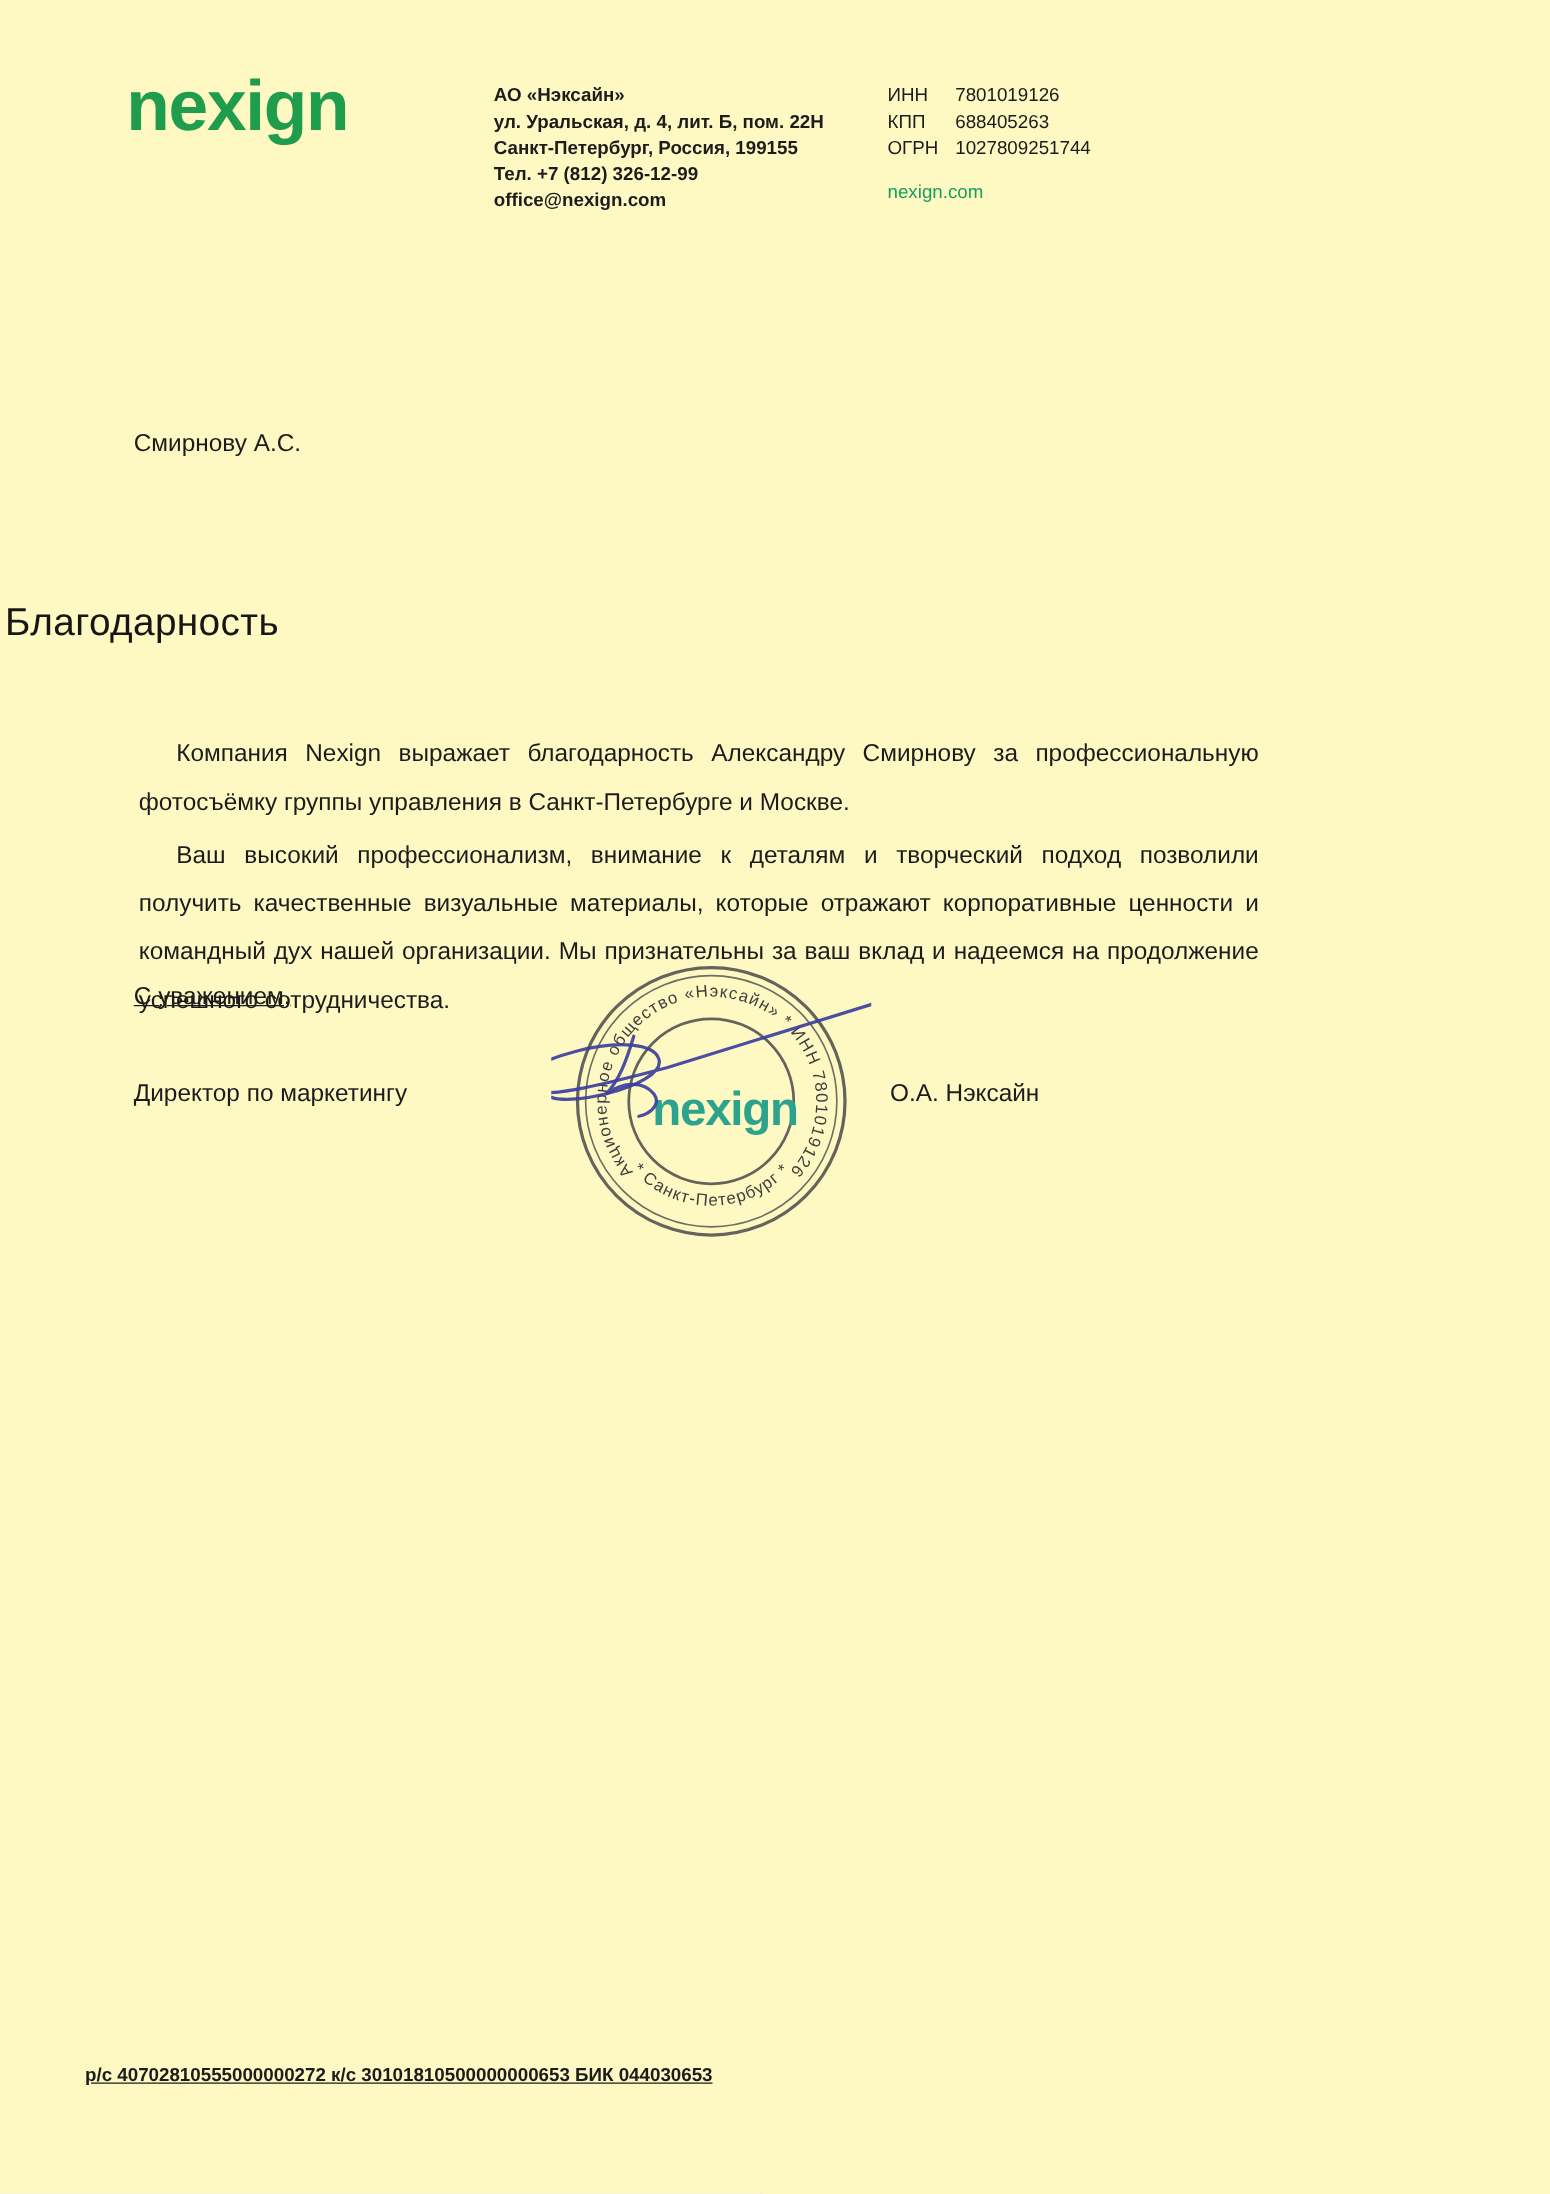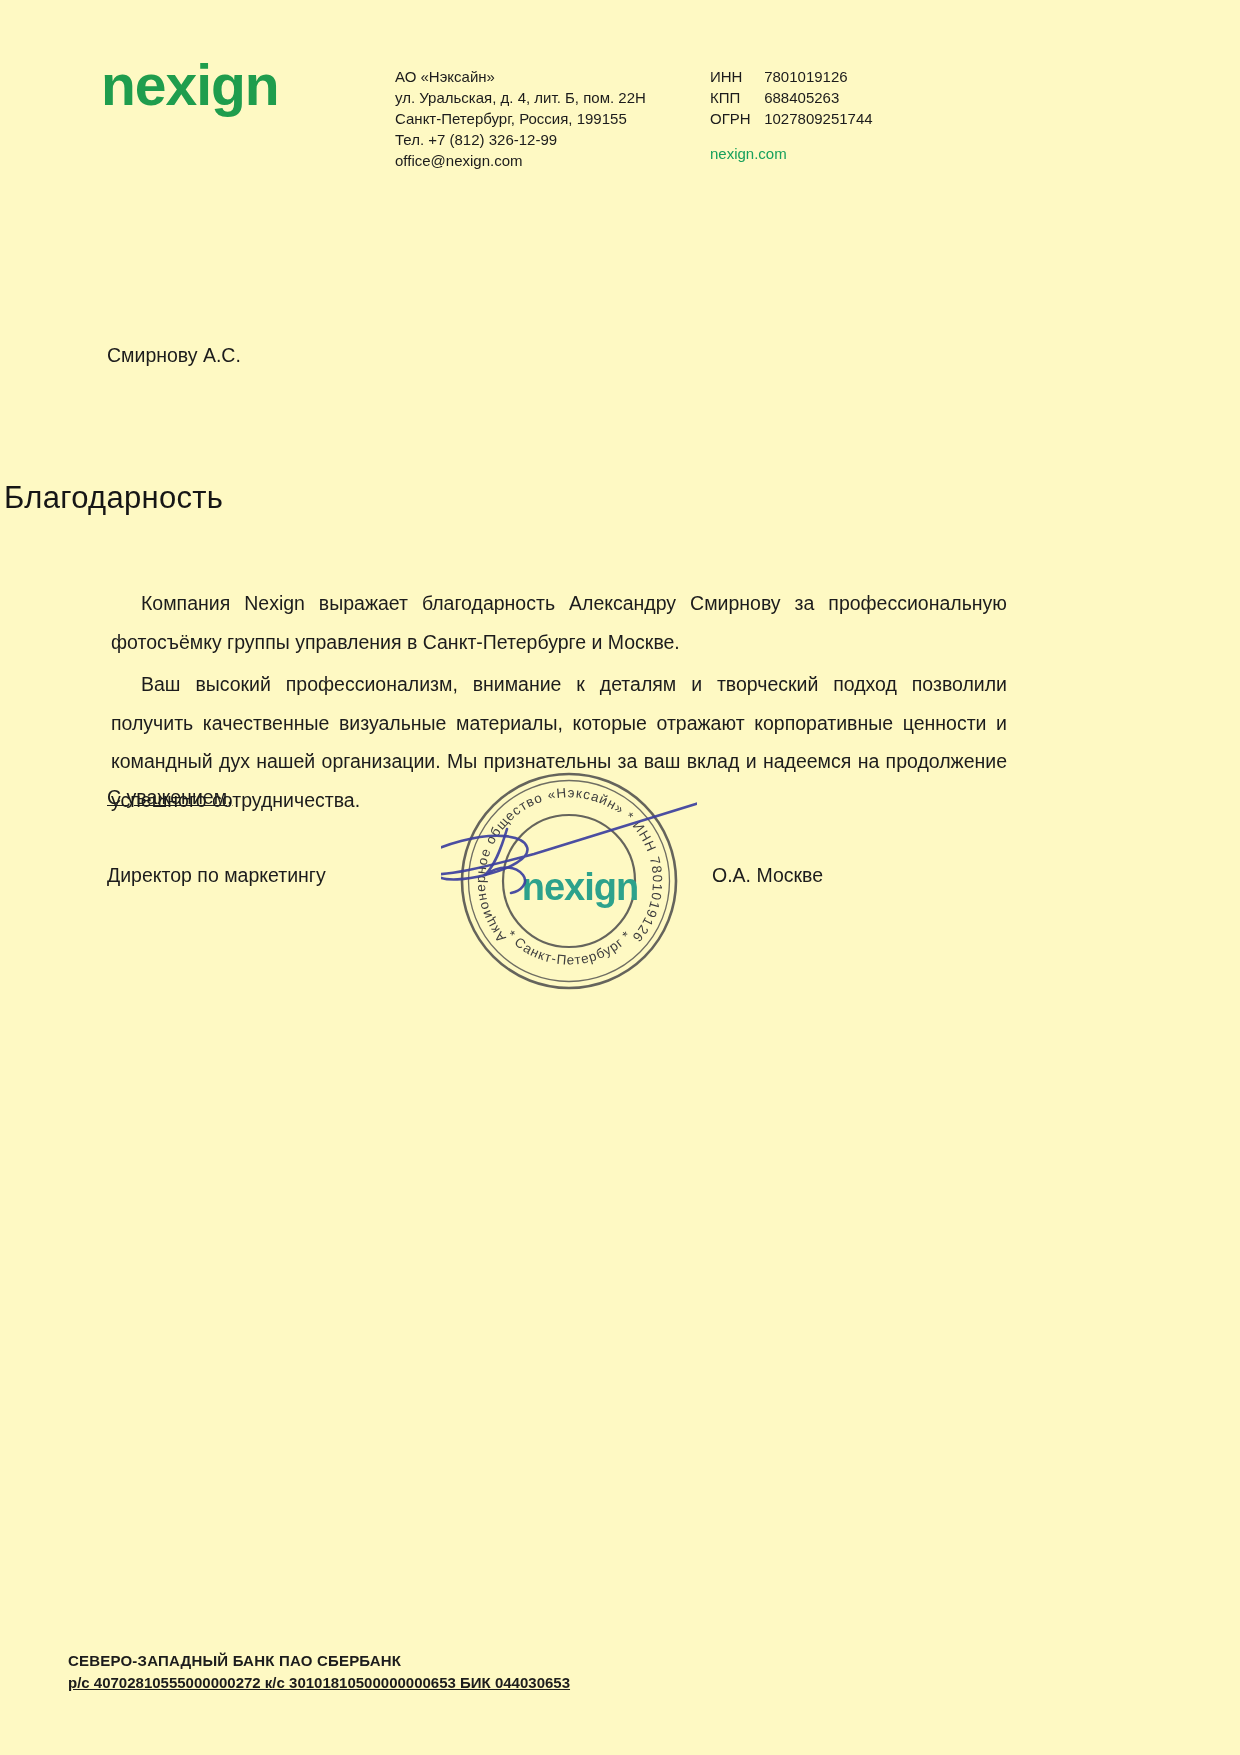--- a/index.html
+++ b/index.html
@@ -8,21 +8,21 @@
     background:#fef9c3; overflow:hidden;
     font-family:"Liberation Sans", sans-serif; color:#1c1c1c;
   }
   .abs { position:absolute; }
 
   
   .logo {
     left:101px; top:52px; font-size:57px; font-weight:700;
     letter-spacing:-1px; color:#1f9d4d;
   }
-  .info-col { left:395px; top:66px; font-size:15px; line-height:21px; }
+  .info-col { left:395px; top:66px; font-size:15px; line-height:21px;font-weight:bold; }
   .info-col div { white-space:nowrap; }
   .reg-col  { left:710px; top:66px; font-size:15px; line-height:21px; }
   .reg-row .lbl { display:inline-block; min-width:50px; }
   .reg-row .lbl.wide { min-width:50px; }
   .website { left:710px; top:145px; font-size:15px; color:#17a05c; }
 
   
   .addressee { left:107px; top:344px; font-size:19.5px; }
   .title {
     left:4px; width:1212px; top:480px; text-align:left;
@@ -96,21 +96,21 @@
 
   <div class="abs body-text">
     <p>Компания Nexign выражает благодарность Александру Смирнову за профессиональную фотосъёмку группы управления в Санкт-Петербурге и Москве.</p>
     <p>Ваш высокий профессионализм, внимание к деталям и творческий подход позволили получить качественные визуальные материалы, которые отражают корпоративные ценности и командный дух нашей организации. Мы признательны за ваш вклад и надеемся на продолжение успешного сотрудничества.</p>
   </div>
 
   <div class="abs closing">С уважением,</div>
 
   <div class="abs role">Директор по маркетингу</div>
 
-  <div class="abs sig-name">О.А. Москве</div>
+  <div class="abs sig-name">О.А. Нэксайн</div>
 
   <svg class="abs stamp" viewBox="-128 -128 256 256" xmlns="http://www.w3.org/2000/svg">
     <defs>
       <path id="ringTop" d="M -62,57 A 84,84 0 1 1 62,57"></path>
       <path id="ringBottom" d="M -70,46 A 84,84 0 0 0 70,46"></path>
     </defs>
 
     <circle class="ring" cx="0" cy="0" r="107" stroke-width="2.6" opacity="0.85"></circle>
     <circle class="ring" cx="0" cy="0" r="100.5" stroke-width="1.3" opacity="0.8"></circle>
     <circle class="ring" cx="0" cy="0" r="66" stroke-width="2.2" opacity="0.85"></circle>
@@ -122,17 +122,16 @@
       <textPath href="#ringBottom" startOffset="50%">*   Санкт-Петербург   *</textPath>
     </text>
 
     <text class="center-logo" x="11" y="19" text-anchor="middle">nexign</text>
 
     <path class="signature" d="M 136,-93 c 8,4 5,12 -6,15 L -35,-27 C -80,-15 -130,-2 -148,-8 c -16,-6 2,-22 40,-32 c 34,-9 62,-6 66,6 c 4,11 -18,22 -42,28 c -20,5 -38,6 -46,2"></path>
     <path class="signature" d="M -62,-52 c -6,20 -12,36 -22,46 c 14,-10 30,-10 38,0 c 6,8 -2,16 -12,18"></path>
   </svg>
 
   <div class="abs footer">
-    <div class="l1">СЕВЕРО-ЗАПАДНЫЙ БАНК ПАО СБЕРБАНК</div>
     <div class="l2">р/с 40702810555000000272 к/с 30101810500000000653 БИК 044030653</div>
   </div>
 
 </div>
 
 </body></html>

